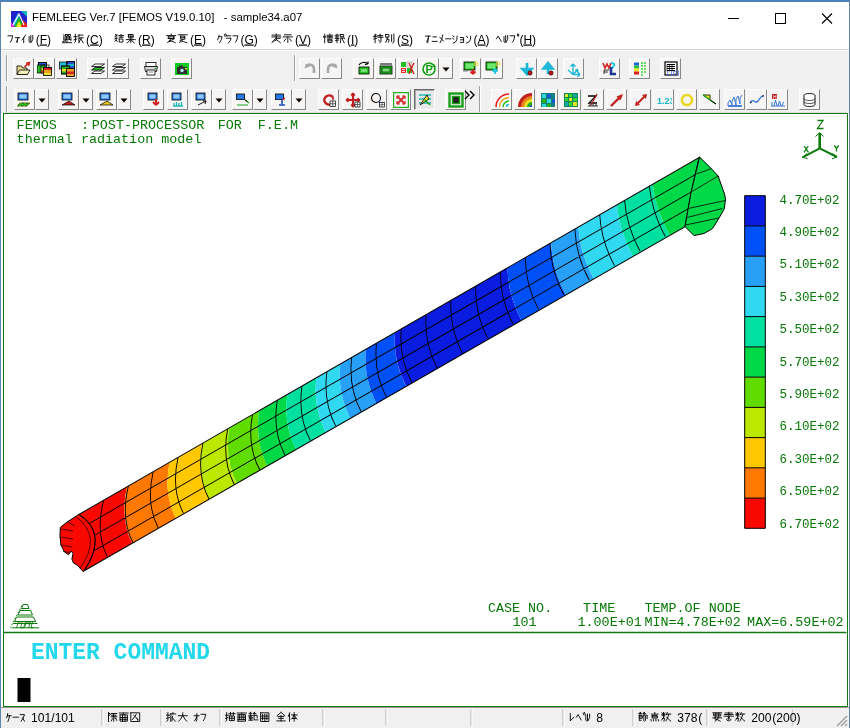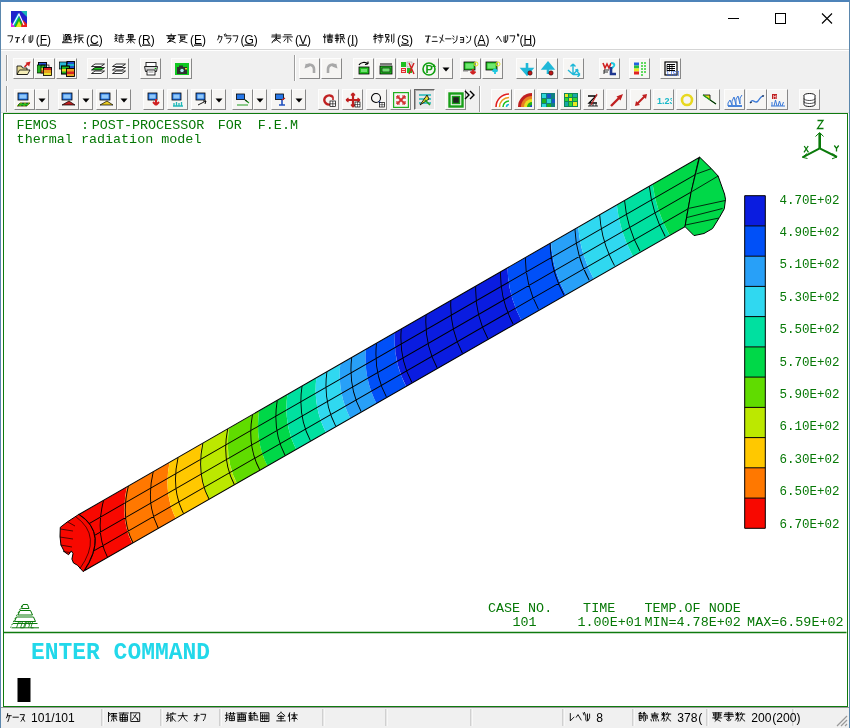--- a/index.html
+++ b/index.html
@@ -14,20 +14,21 @@
 <svg class="abs" style="left:10px;top:9px" width="16" height="16" viewBox="0 0 16 16">
 <rect x="0" y="0" width="16" height="16" fill="#2222cc"></rect>
 <polygon points="0,16 7,2 11,16" fill="#00a8e8"></polygon>
 <polygon points="3,16 8,6 13,16" fill="#18b818"></polygon>
 <polygon points="0,11 4,16 0,16" fill="#e820e8"></polygon>
 <polygon points="10,0 16,0 16,6" fill="#18b8b8"></polygon>
 <polygon points="5,16 8,10 11,16" fill="#e8e820"></polygon>
 <polygon points="12,9 16,13 16,16 10,16" fill="#e82020"></polygon>
 <path d="M2,14 L8,3 L13,14" stroke="#fff" stroke-width="1.2" fill="none"></path>
 </svg>
+<div class="abs" style="left:31px;top:9px;font-size:11.4px;color:#000">FEMLEEG Ver.7 [FEMOS V19.0.10]&nbsp;&nbsp; - sample34.a07</div>
 <svg class="abs" style="left:700px;top:0" width="148" height="28" viewBox="0 0 148 28">
 <line x1="27" y1="16.5" x2="38" y2="16.5" stroke="#000" stroke-width="1"></line>
 <rect x="74.5" y="11.5" width="10" height="10" fill="none" stroke="#000" stroke-width="1"></rect>
 <path d="M121,11.5 L131,21.5 M131,11.5 L121,21.5" stroke="#000" stroke-width="1.1"></path>
 </svg>
 <div class="abs" style="left:0;top:26px;width:848px;height:22px;background:#fff;border-bottom:1px solid #d5d5d5"></div>
 <svg class="abs" style="left:0;top:26px" width="848" height="22" viewBox="0 0 848 22">
       <path d="M7.0,7.8 L11.7,7.8 L10.7,12.0 L9.4,14.1 M14.5,9.7 L18.5,9.7 M16.9,9.7 L16.5,12.0 L15.5,13.9 M16.6,11.3 L16.2,14.4 M24.5,7.1 L22.1,10.8 L21.0,11.8 M22.7,9.9 L22.7,14.7 M28.1,8.7 L28.1,13.4 M29.8,7.6 L29.8,14.4 L28.9,14.4 M31.8,7.6 L31.8,11.3 L30.4,14.1" fill="none" stroke="#000" stroke-width="0.9" stroke-linecap="square"></path>
       <text x="34.7" y="15.5" font-size="12px" fill="#000">(<tspan text-decoration="underline">F</tspan>)</text>
       <path d="M64.4,6.5 L66.5,6.5 L66.5,8.4 L64.4,8.4 L64.4,6.5 M67.3,6.5 L69.4,6.5 L69.4,8.4 L67.3,8.4 L67.3,6.5 M63.9,9.9 L70.2,9.9 M65.4,8.4 L65.4,11.3 M68.3,8.4 L68.3,11.3 M63.9,11.3 L70.2,11.3 M65.0,11.3 L64.2,12.6 M68.9,11.3 L69.9,12.6 M62.3,6.8 L63.3,7.6 M62.8,8.7 L62.8,12.0 M61.8,13.7 L63.1,13.1 L66.8,13.1 M61.5,14.7 L70.7,14.7 M74.4,6.3 L74.4,13.9 L73.5,14.7 M73.0,8.7 L76.2,8.7 M73.1,11.8 L75.9,11.0 M77.2,7.1 L82.0,7.1 M78.0,7.1 L78.0,14.7 M78.0,10.2 L82.0,9.7 M80.1,9.7 L80.1,11.3 L82.2,14.7 M79.8,11.3 L78.0,13.9" fill="none" stroke="#000" stroke-width="0.9" stroke-linecap="square"></path>

